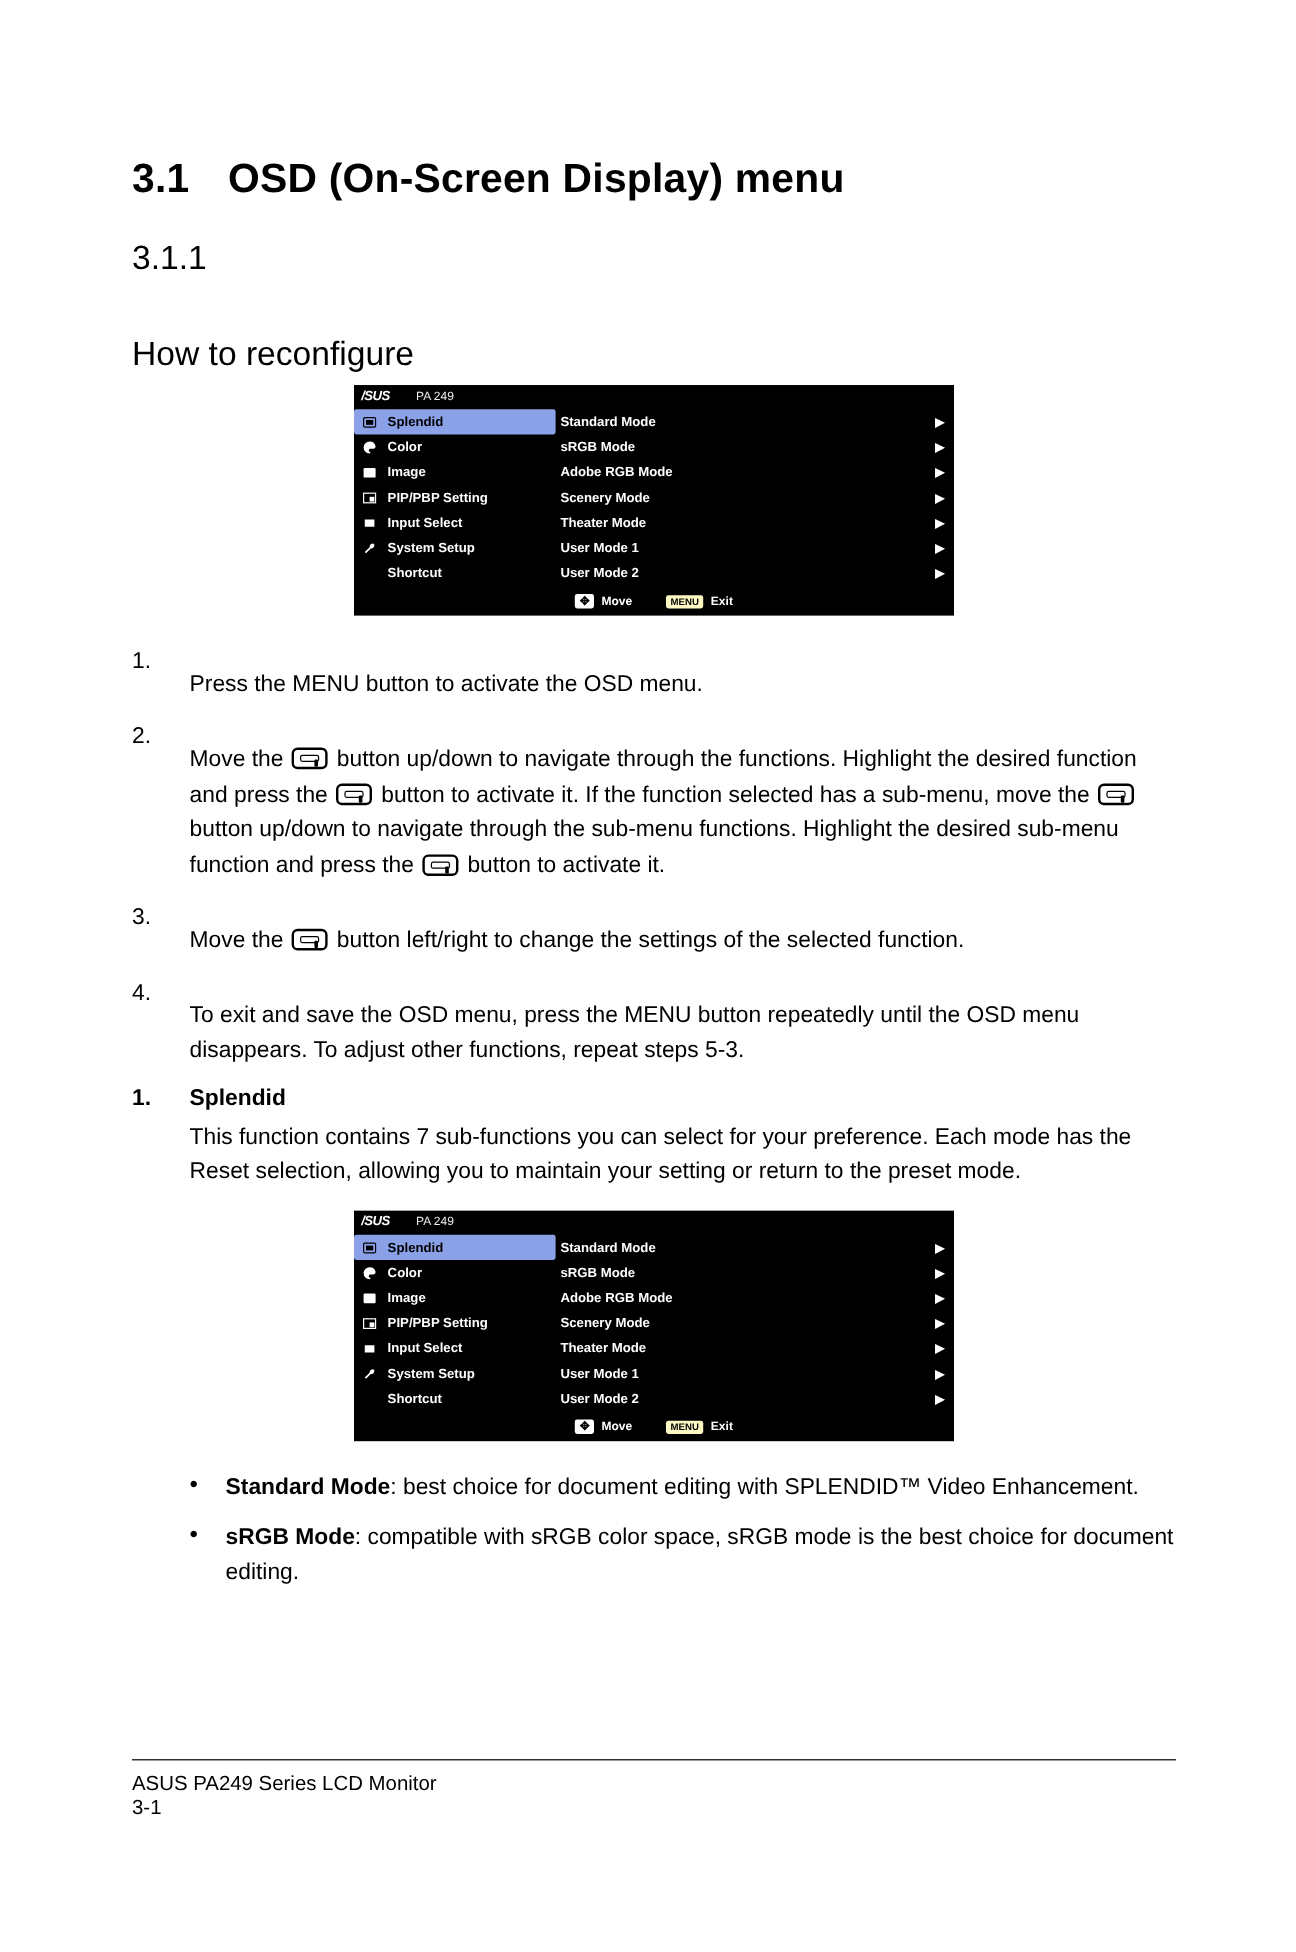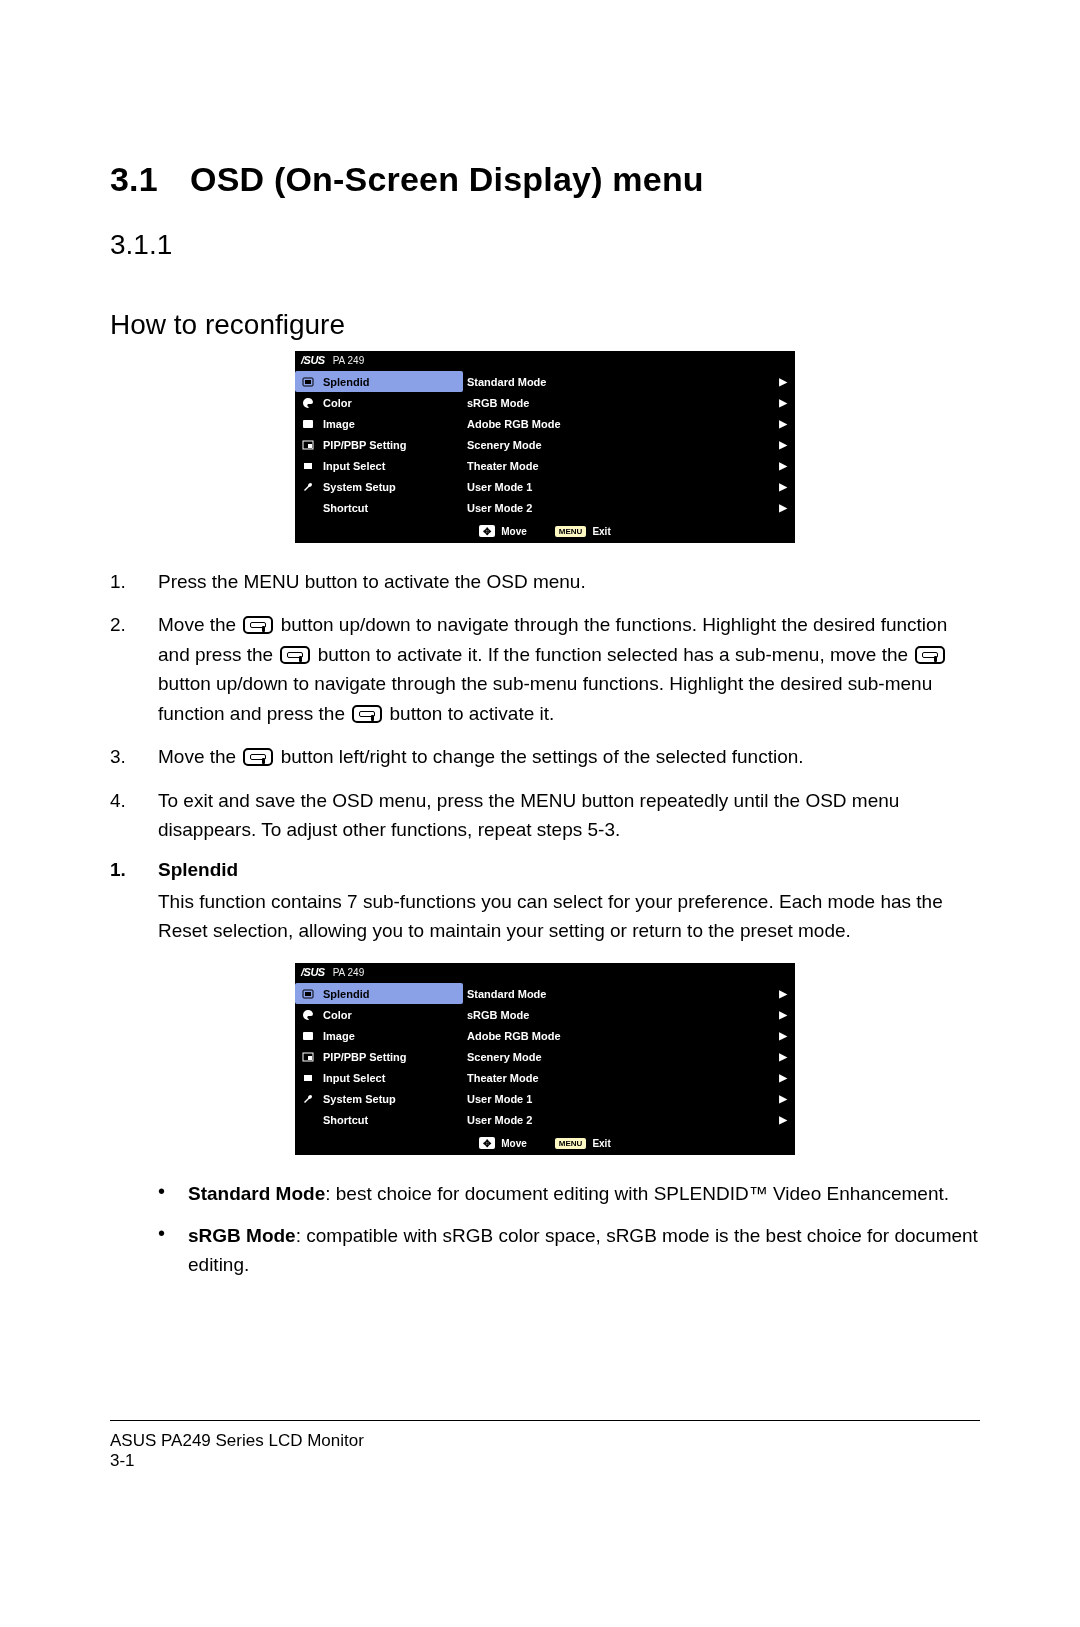--- a/index.html
+++ b/index.html
@@ -1,30 +1,30 @@
 <!DOCTYPE html>
 <html><head>
 <meta charset="utf-8">
 <style>
   * { box-sizing: border-box; margin: 0; padding: 0; }
   html, body { width: 1080px; background: #fff; font-family: Arial, Helvetica, sans-serif; color: #000; }
   .page { width: 1080px; padding: 130px 100px 60px 110px; }
   h1.sec {
     font-size: 34px; font-weight: bold; letter-spacing: .2px;
-    margin-bottom: 30px; display: flex; margin-top: 30px;
+    margin-bottom: 30px; display: flex;
   }
   h1.sec .num { width: 80px; flex: 0 0 80px; }
   h2.sub {
     font-size: 28px; font-weight: normal; margin: 0 0 10px 0; display: flex; flex-direction: column;
   }
   h2.sub .num { width: 80px; flex: 0 0 80px; }
   h2.sub.later { margin-top: 28px; }
   
   .osd { width: 500px; margin: 8px auto 24px auto; background:#000; font-family: Arial, sans-serif; color:#fff; }
-  .osd-top { display:flex; align-items:center; gap:8px; padding:3px 6px; background:#000; font-size:10px; }
+  .osd-top { display:flex; align-items:center; gap:22px; padding:3px 6px; background:#000; font-size:10px; }
   .osd-top .logo { font-style:italic; font-weight:bold; letter-spacing:-.5px; font-size:11px; }
   .osd-top .model { font-size:10px; color:#eee; }
   .osd-body { display:flex; font-size:11px; font-weight:bold; }
   .osd-left { flex:0 0 168px; padding:2px 0; }
   .osd-right { flex:1; padding:2px 8px 2px 4px; }
   .osd-row { display:flex; align-items:center; height:21px; padding:0 6px 0 4px; }
   .osd-row .ic { flex:0 0 18px; height:12px; display:flex; align-items:center; justify-content:center; }
   .osd-row .ic svg { width:12px; height:12px; fill:#fff; }
   .osd-row.sel { background:#8aa1e8; color:#000; border-radius:2px; }
   .osd-row.sel .ic svg { fill:#000; }
@@ -32,21 +32,21 @@
   .osd-rrow { display:flex; align-items:center; justify-content:space-between; height:21px; }
   .osd-rrow .arr { font-size:10px; color:#fff; }
   .osd-foot { display:flex; justify-content:center; gap:28px; align-items:center; padding:5px 0 6px; font-size:10px; font-weight:bold; }
   .osd-foot .grp { display:flex; align-items:center; gap:6px; }
   .osd-foot .box { display:inline-flex; align-items:center; justify-content:center; background:#fef9c3; color:#000; border-radius:2px; font-size:8px; font-weight:bold; padding:1px 4px; }
   .osd-foot .nav { display:inline-flex; align-items:center; justify-content:center; width:16px; height:12px; background:#fff; color:#000; border-radius:2px; font-size:10px; }
   
   ol.steps { list-style:none; margin:16px 0 0 0; }
   ol.steps > li { display:flex; font-size:19px; line-height:1.55; margin-bottom:14px; }
   ol.steps > li .n { flex:0 0 48px; }
-  ol.steps > li .t { flex:1; }
+  ol.steps > li .t { flex:1;margin-top:19px; }
   
   .joy { display:inline-block; vertical-align:-3px; width:30px; height:18px; border:2px solid #000; border-radius:5px; position:relative; margin:0 2px; }
   .joy::before { content:""; position:absolute; left:5px; right:5px; top:4px; height:4px; border:1.5px solid #000; border-radius:2px; }
   .joy::after { content:""; position:absolute; right:6px; top:8px; width:3px; height:6px; background:#000; border-radius:1px; }
   
   .h3line { font-size:19px; font-weight:bold; display:flex; margin:14px 0 6px 0; }
   .h3line .n { flex:0 0 48px; }
   .para { font-size:19px; line-height:1.55; margin-left:48px; }
   ul.bul { list-style:none; margin:14px 0 0 48px; }
   ul.bul > li { display:flex; font-size:19px; line-height:1.55; margin-bottom:12px; }

